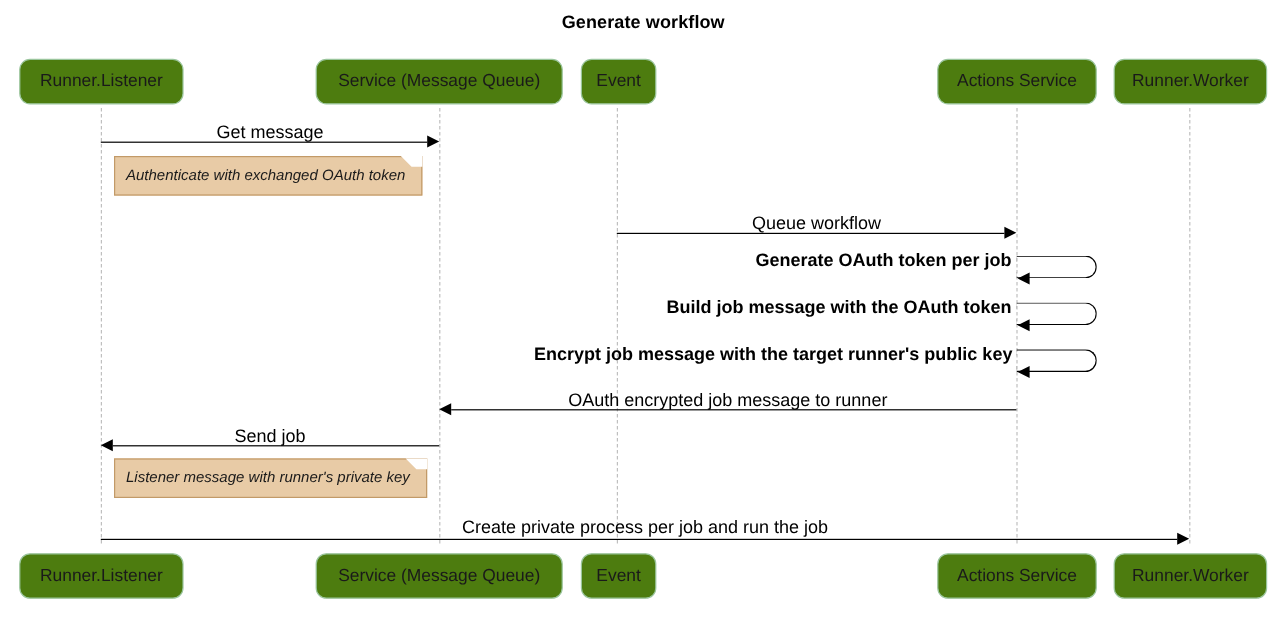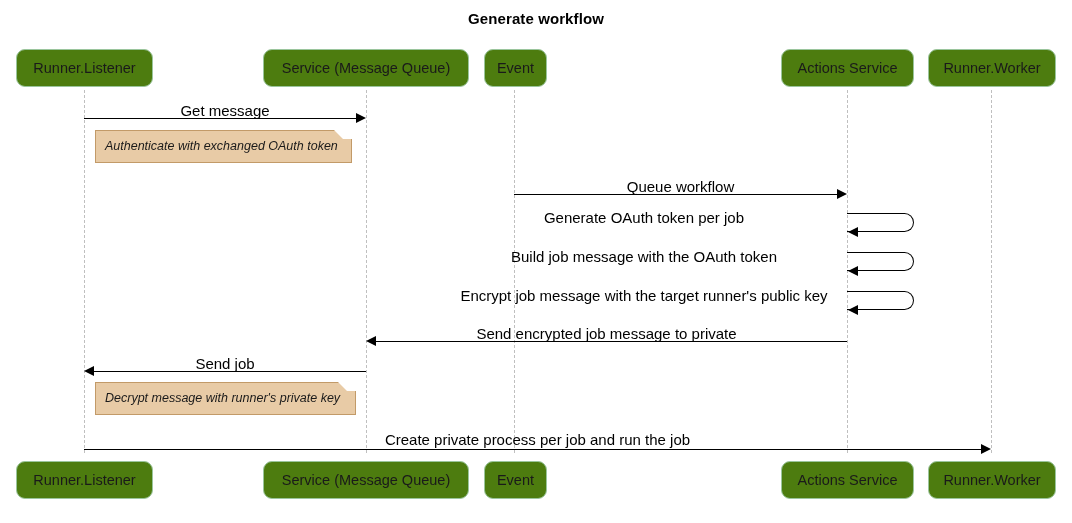--- a/index.html
+++ b/index.html
@@ -64,21 +64,21 @@
     position:absolute;width:0;height:0;
     border-top:5.5px solid transparent;
     border-bottom:5.5px solid transparent;
     border-right:10px solid #000;
   }
   .msglabel{
     position:absolute;font-size:15px;color:#000000;
     white-space:nowrap;line-height:1;
   }
   .msglabel.center{text-align:center;}
-  .msglabel.right{text-align:center;}
+  .msglabel.right{text-align:right;font-weight:bold;}
 
   
   .selfloop{
     position:absolute;
     border:1.6px solid #000;border-left:none;
     border-top-right-radius:11px;border-bottom-right-radius:11px;
     box-sizing:border-box;
     background:transparent;
   }
 </style>
@@ -129,30 +129,30 @@
   <div class="arrowR" style="left:848px;top:226.5px;transform:rotate(180deg)"></div>
 
   <div class="msglabel right" style="left:445px;top:249px;width:398px">Build job message with the OAuth token</div>
   <div class="selfloop" style="left:847px;top:252px;width:67px;height:19px"></div>
   <div class="arrowR" style="left:848px;top:265.5px;transform:rotate(180deg)"></div>
 
   <div class="msglabel right" style="left:445px;top:288px;width:398px">Encrypt job message with the target runner's public key</div>
   <div class="selfloop" style="left:847px;top:291px;width:67px;height:19px"></div>
   <div class="arrowR" style="left:848px;top:304.5px;transform:rotate(180deg)"></div>
 
-  <div class="msglabel center" style="left:366px;top:326px;width:481px">Send encrypted job message to private</div>
+  <div class="msglabel center" style="left:366px;top:326px;width:481px">OAuth encrypted job message to runner</div>
   <div class="msgline" style="left:376px;top:341px;width:471px"></div>
   <div class="arrowL" style="left:366px;top:335.5px"></div>
 
   <div class="msglabel center" style="left:84px;top:356px;width:282px">Send job</div>
   <div class="msgline" style="left:94px;top:371px;width:272px"></div>
   <div class="arrowL" style="left:84px;top:365.5px"></div>
 
   <div class="note" style="left:95px;top:382px;width:261px">
-    <span>Decrypt message with runner's private key</span>
+    <span>Listener message with runner's private key</span>
     <span class="foldtri"></span>
   </div>
 
   <div class="msglabel center" style="left:84px;top:432px;width:907px">Create private process per job and run the job</div>
   <div class="msgline" style="left:84px;top:449px;width:897px"></div>
   <div class="arrowR" style="left:981px;top:443.5px"></div>
 
   <div class="actor" style="left:16px;top:461px;width:137px">
     <span>Runner.Listener</span>
   </div>

